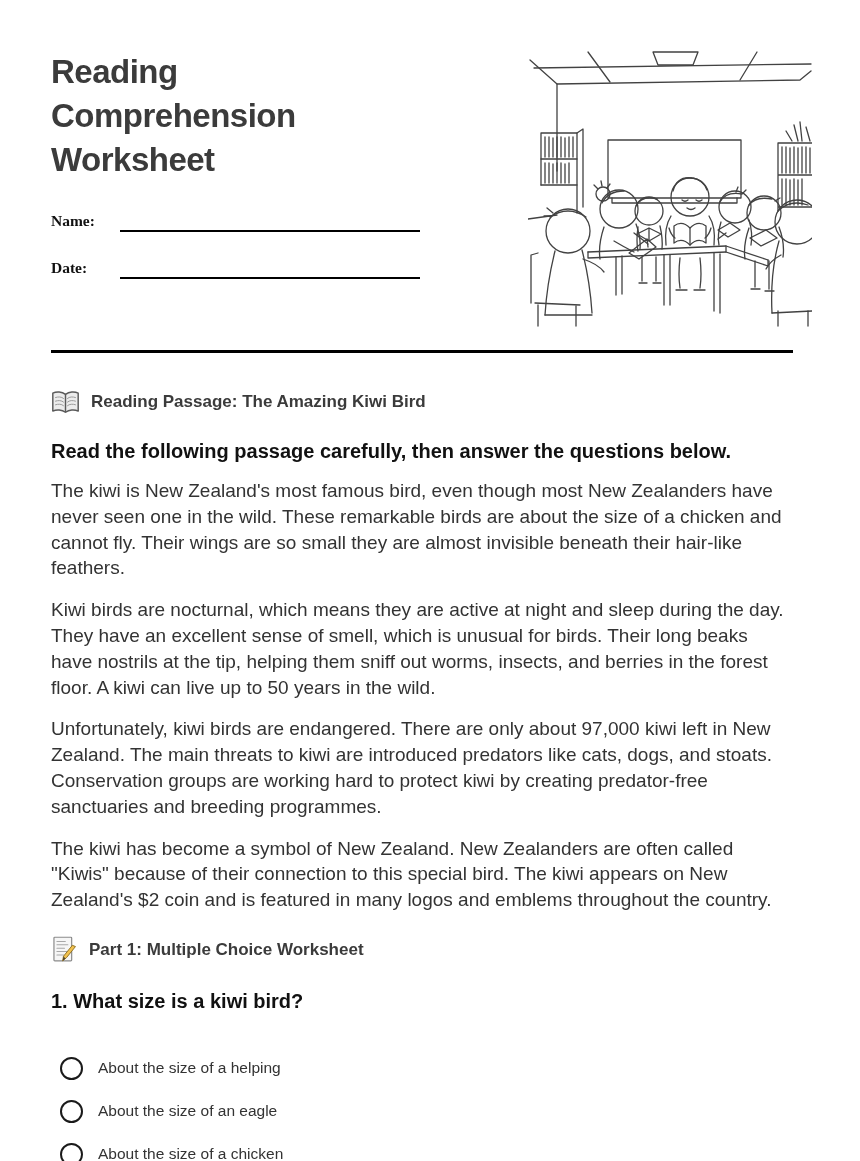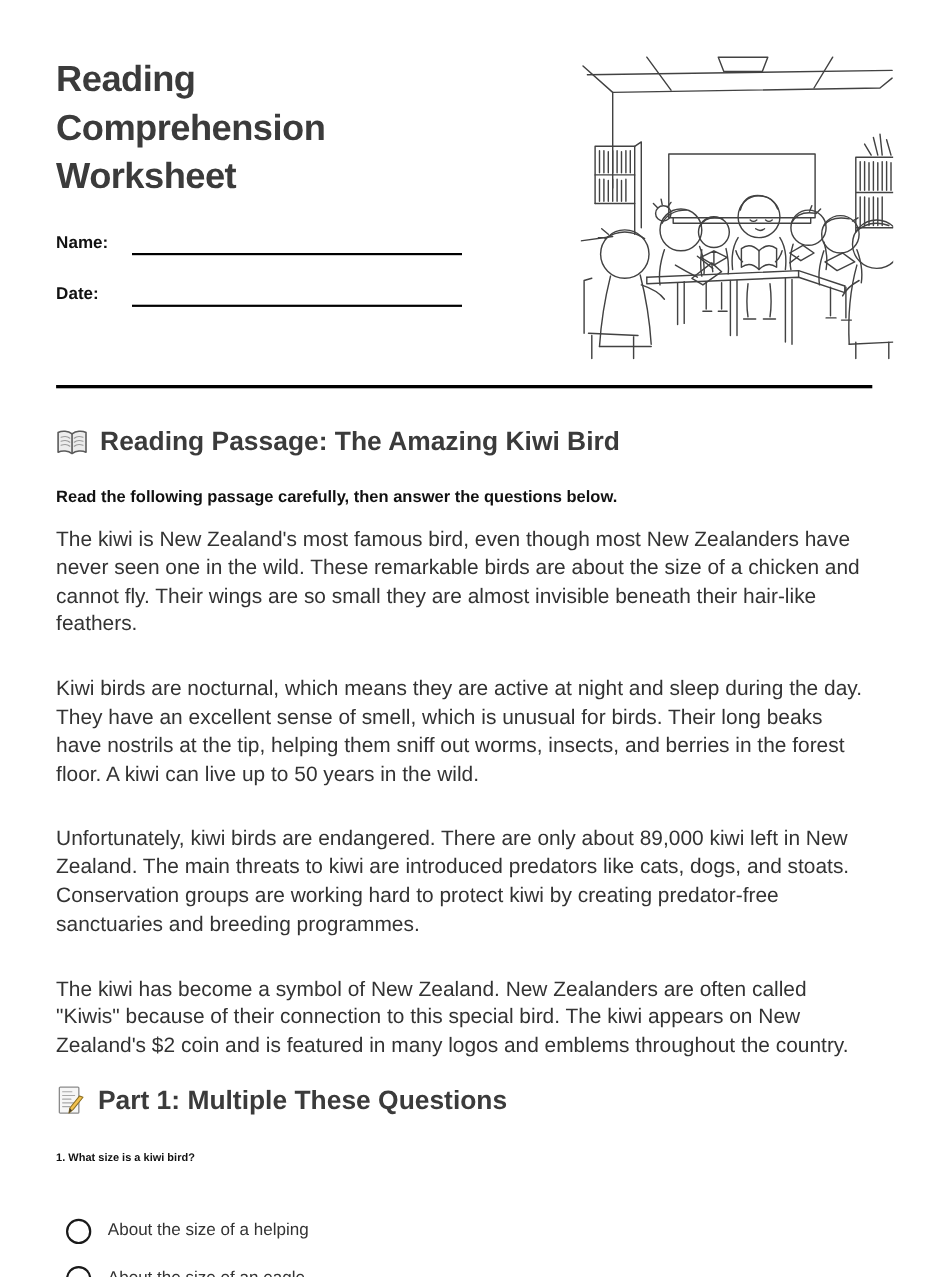--- a/index.html
+++ b/index.html
@@ -17,21 +17,21 @@
   
   .header { position: relative; height: 350px; }
   .title {
     margin: 0; padding: 50px 0 0 51px;
     max-width: 380px;
     font-size: 33px; line-height: 44px; font-weight: 700;
     color: #3b3b3b; letter-spacing: -0.5px;
   }
   .field-row {
     display: flex; align-items: flex-end;
-    margin: 26px 0 0 51px; height: 24px;
+    margin: 26px 0 0 51px; height: 24px; font-family: Liberation Serif, serif;
   }
   .field-row.date { margin-top: 23px; }
   .field-label {
     flex: 0 0 69px; font-size: 15.5px; font-weight: 700; color: #111111;
     padding-bottom: 2px;
   }
   .field-line {
     width: 300px; height: 100%;
     border-bottom: 2.5px solid #000000;
     cursor: text;
@@ -44,37 +44,37 @@
   
   .divider {
     margin: 0 50px 0 51px; height: 0;
     border-top: 3.5px solid #000000;
   }
 
   
   .h2 {
     display: flex; align-items: center; gap: 11px;
     margin: 34px 50px 0 51px;
-    font-size: 24px; font-weight: 700; color: #3b3b3b;
+    font-size: 17px; font-weight: 700; color: #3b3b3b;
     line-height: 30px;
   }
   .h2 .emoji-icon { flex: 0 0 auto; display: inline-flex; }
   .instruction {
     margin: 25px 50px 0 51px;
-    font-size: 15px; font-weight: 700; color: #111111; line-height: 19px;
+    font-size: 20px; font-weight: 700; color: #111111; line-height: 19px;
   }
   .para {
     margin: 17px 50px 0 51px;
     font-size: 19px; line-height: 25.8px; color: #333333;
   }
-  .para + .para { margin-top: 33px; }
+  .para + .para { margin-top: 16px; }
 
   .question {
     margin: 27px 50px 0 51px;
-    font-size: 10px; font-weight: 700; color: #111111; line-height: 19px;
+    font-size: 20px; font-weight: 700; color: #111111; line-height: 19px;
   }
   .options { margin: 44px 50px 0 60px; }
   .option {
     display: flex; align-items: center;
     height: 27px; margin-bottom: 16px;
     cursor: pointer;
   }
   .radio {
     flex: 0 0 23px; width: 23px; height: 23px;
     border: 2.6px solid #1a1a1a; border-radius: 50%;
@@ -198,35 +198,35 @@
           <path d="M5 8 C8 7 11.5 7 13.8 9 M5 12 C8 11 11.5 11 13.8 13 M5 16 C8 15 11.5 15 13.8 17 M18.2 9 C20.5 7 24 7 27 8 M18.2 13 C20.5 11 24 11 27 12 M18.2 17 C20.5 15 24 15 27 16" fill="none" stroke="#9a9a9a" stroke-width="1.1" stroke-linecap="round"></path>
         </svg>
       </span>
       <span>Reading Passage: The Amazing Kiwi Bird</span>
     </h2>
 
     <p class="instruction">Read the following passage carefully, then answer the questions below.</p>
 
     <p class="para">The kiwi is New Zealand's most famous bird, even though most New Zealanders have never seen one in the wild. These remarkable birds are about the size of a chicken and cannot fly. Their wings are so small they are almost invisible beneath their hair-like feathers.</p>
     <p class="para">Kiwi birds are nocturnal, which means they are active at night and sleep during the day. They have an excellent sense of smell, which is unusual for birds. Their long beaks have nostrils at the tip, helping them sniff out worms, insects, and berries in the forest floor. A kiwi can live up to 50 years in the wild.</p>
-    <p class="para">Unfortunately, kiwi birds are endangered. There are only about 89,000 kiwi left in New Zealand. The main threats to kiwi are introduced predators like cats, dogs, and stoats. Conservation groups are working hard to protect kiwi by creating predator-free sanctuaries and breeding programmes.</p>
+    <p class="para">Unfortunately, kiwi birds are endangered. There are only about 97,000 kiwi left in New Zealand. The main threats to kiwi are introduced predators like cats, dogs, and stoats. Conservation groups are working hard to protect kiwi by creating predator-free sanctuaries and breeding programmes.</p>
     <p class="para">The kiwi has become a symbol of New Zealand. New Zealanders are often called "Kiwis" because of their connection to this special bird. The kiwi appears on New Zealand's $2 coin and is featured in many logos and emblems throughout the country.</p>
   </section>
 
   <section>
     <h2 class="h2" style="margin-top:22px">
       <span class="emoji-icon">
         <svg viewBox="0 0 32 32" width="27" height="27" aria-hidden="true">
           <rect x="3.5" y="1.5" width="21" height="28" rx="1" fill="#f6f6f6" stroke="#8a8a8a" stroke-width="1.4"></rect>
           <path d="M7 6.5 h10 M7 10.5 h13 M7 14.5 h9 M7 18.5 h12 M7 22.5 h8" fill="none" stroke="#a8a8a8" stroke-width="1.2" stroke-linecap="round"></path>
           <path d="M29 12.5 L18.5 25.5 L13.8 29.5 L14.8 24 L25.3 11 Z" fill="#f2c14e" stroke="#8a6d1f" stroke-width="1.1" stroke-linejoin="round"></path>
           <path d="M13.8 29.5 L14.8 24 L17.2 26.6 Z" fill="#4f4430" stroke="none"></path>
         </svg>
       </span>
-      <span>Part 1: Multiple These Questions</span>
+      <span>Part 1: Multiple Choice Worksheet</span>
     </h2>
 
     <p class="question">1. What size is a kiwi bird?</p>
 
     <div class="options">
       <div class="option">
         <span class="radio"></span>
         <span class="option-label">About the size of a helping</span>
       </div>
       <div class="option">

